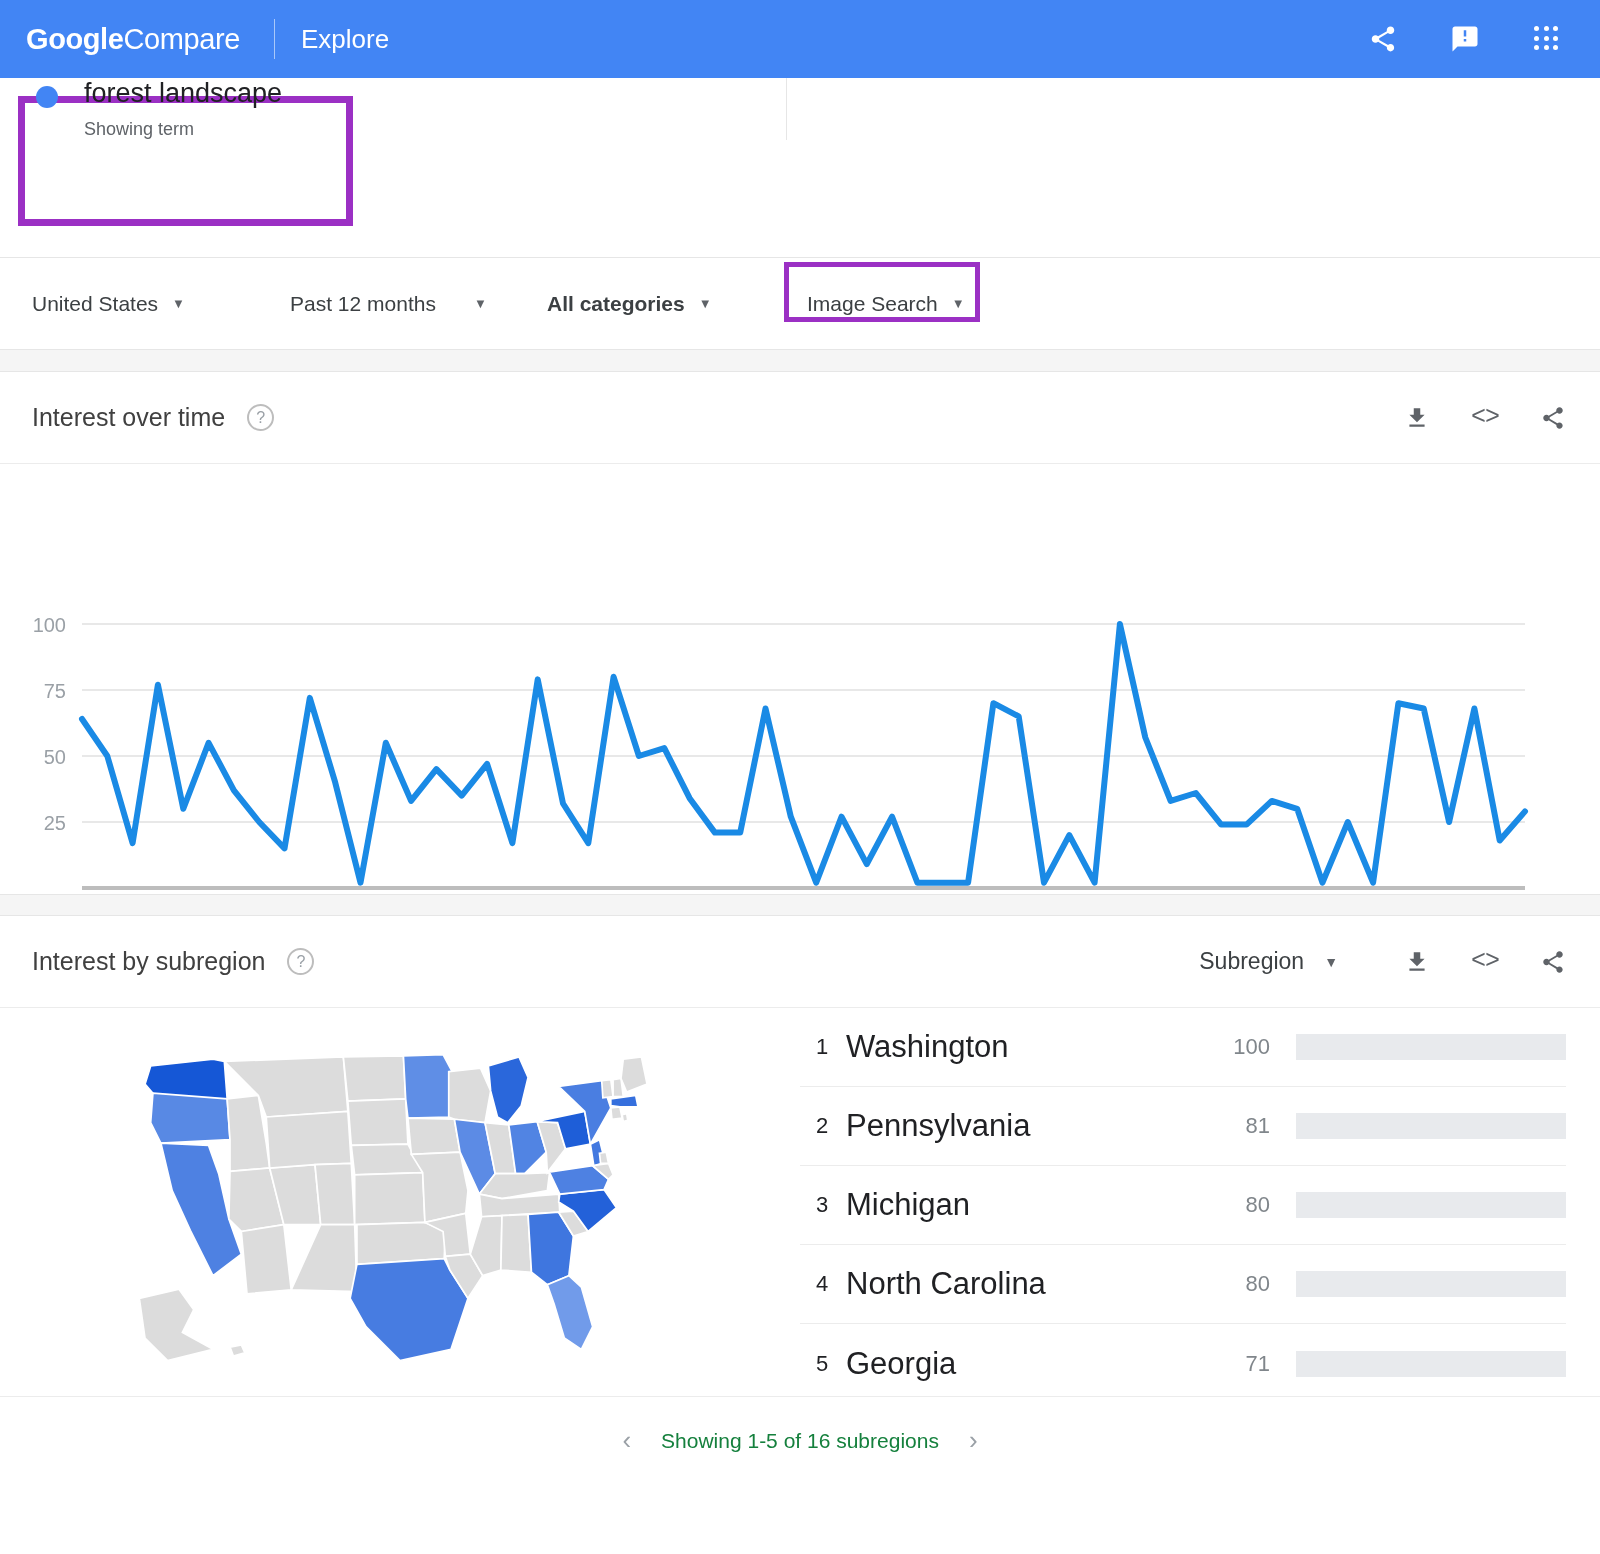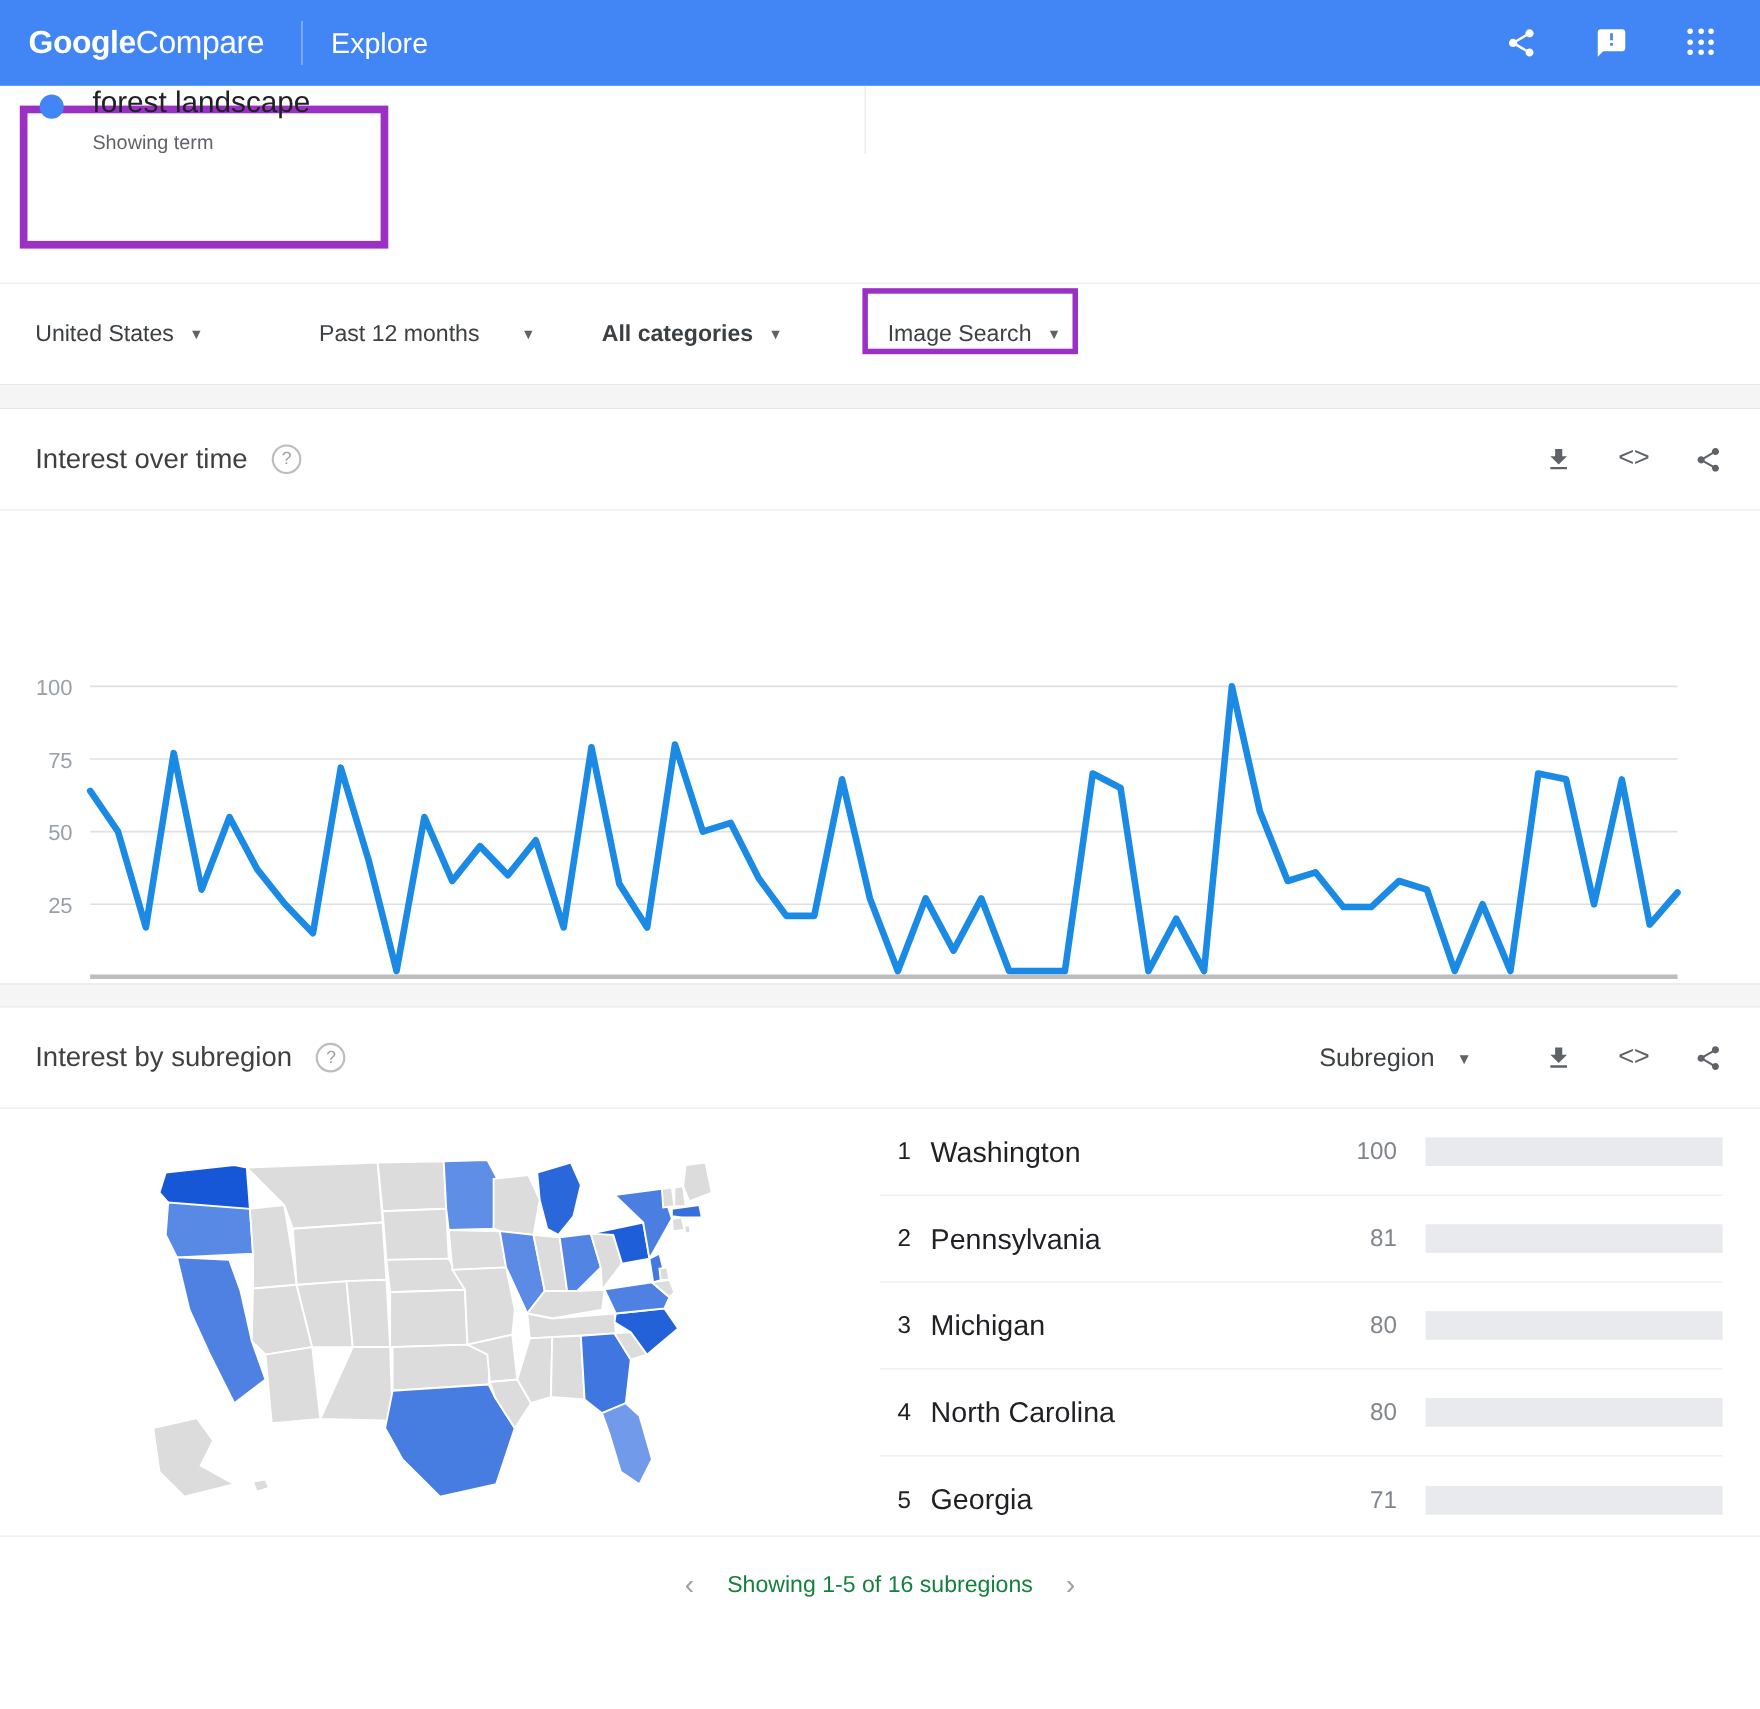--- a/index.html
+++ b/index.html
@@ -69,21 +69,21 @@
   .chartwrap { height:430px; padding:0; position:relative; }
   .sep { height:22px; background:#f5f5f5; border-top:1px solid #e6e6e6; border-bottom:1px solid #e6e6e6; }
 
   
   .sub-body { display:flex; height:388px; }
   .mapcol { width:800px; display:flex; align-items:center; justify-content:center; }
   .listcol { flex:1; padding-right:34px; }
   .srow { display:flex; align-items:center; height:79px; border-bottom:1px solid #ececec; }
   .srow:last-child { border-bottom:none; }
   .srank { width:46px; font-size:22px; color:#202124; padding-left:16px; }
-  .sname { font-size:26px; color:#202124; flex:1; }
+  .sname { font-size:31px; color:#202124; flex:1; }
   .sval { font-size:22px; color:#80868b; width:84px; text-align:right; padding-right:26px; }
   .strack { width:270px; height:26px; background:#e8eaed; position:relative; }
   .sfill { height:100%; background:#4285F4; }
   .pager { height:88px; display:flex; align-items:center; justify-content:center; gap:30px; border-top:1px solid #ececec; color:#5f6368; font-size:21px; }
   .chev { font-size:26px; color:#9aa0a6; cursor:pointer; user-select:none; }
   .pager-text { color:#15803d; }
   .subhead-select { display:flex; align-items:center; font-size:23px; color:#3c4043; cursor:pointer; margin-right:26px; }
   .subhead-select .caret { margin-left:20px; font-size:14px; color:#5f6368; }
 </style>
 </head>

